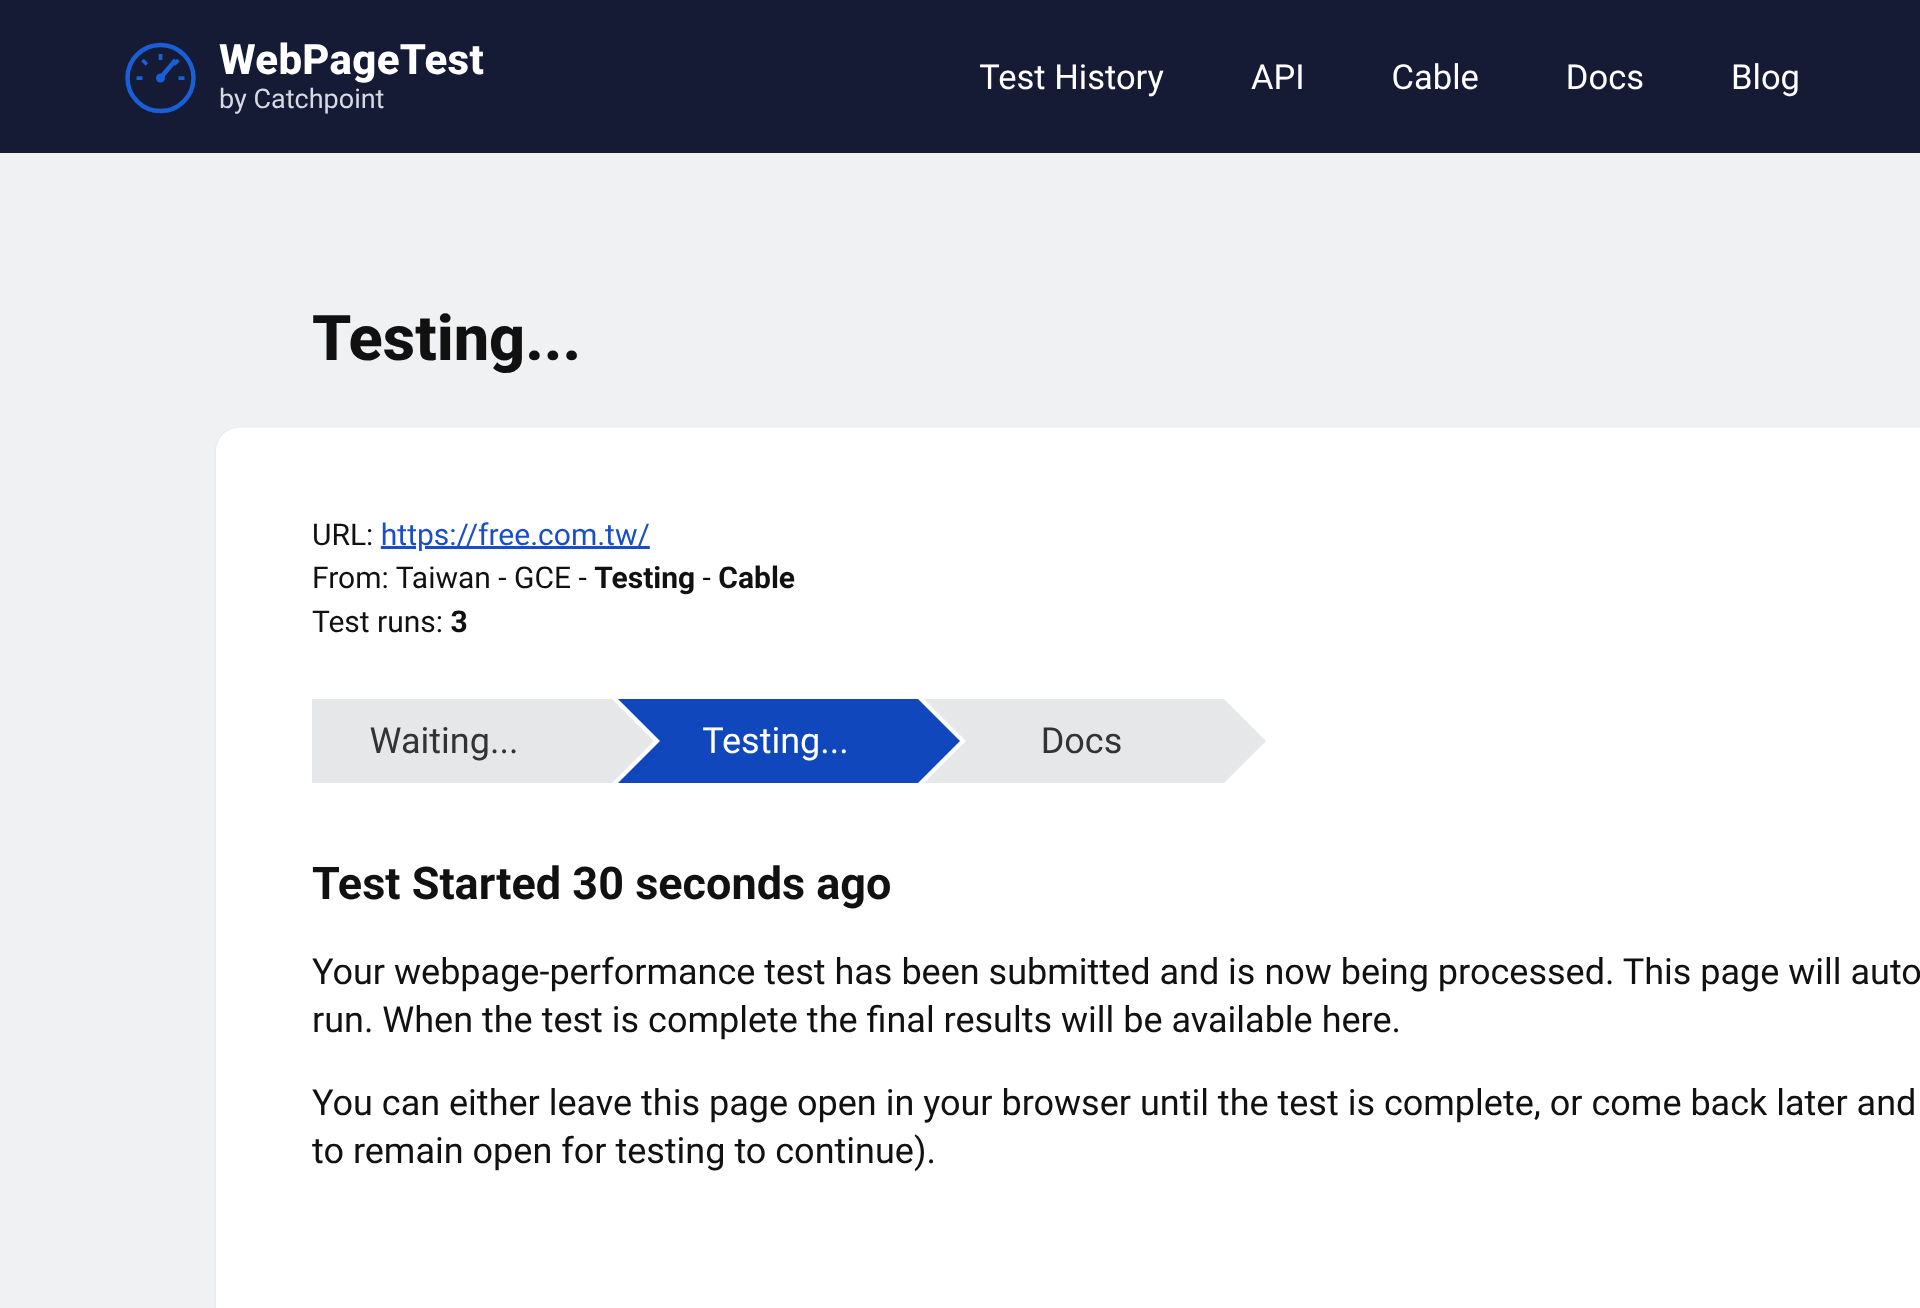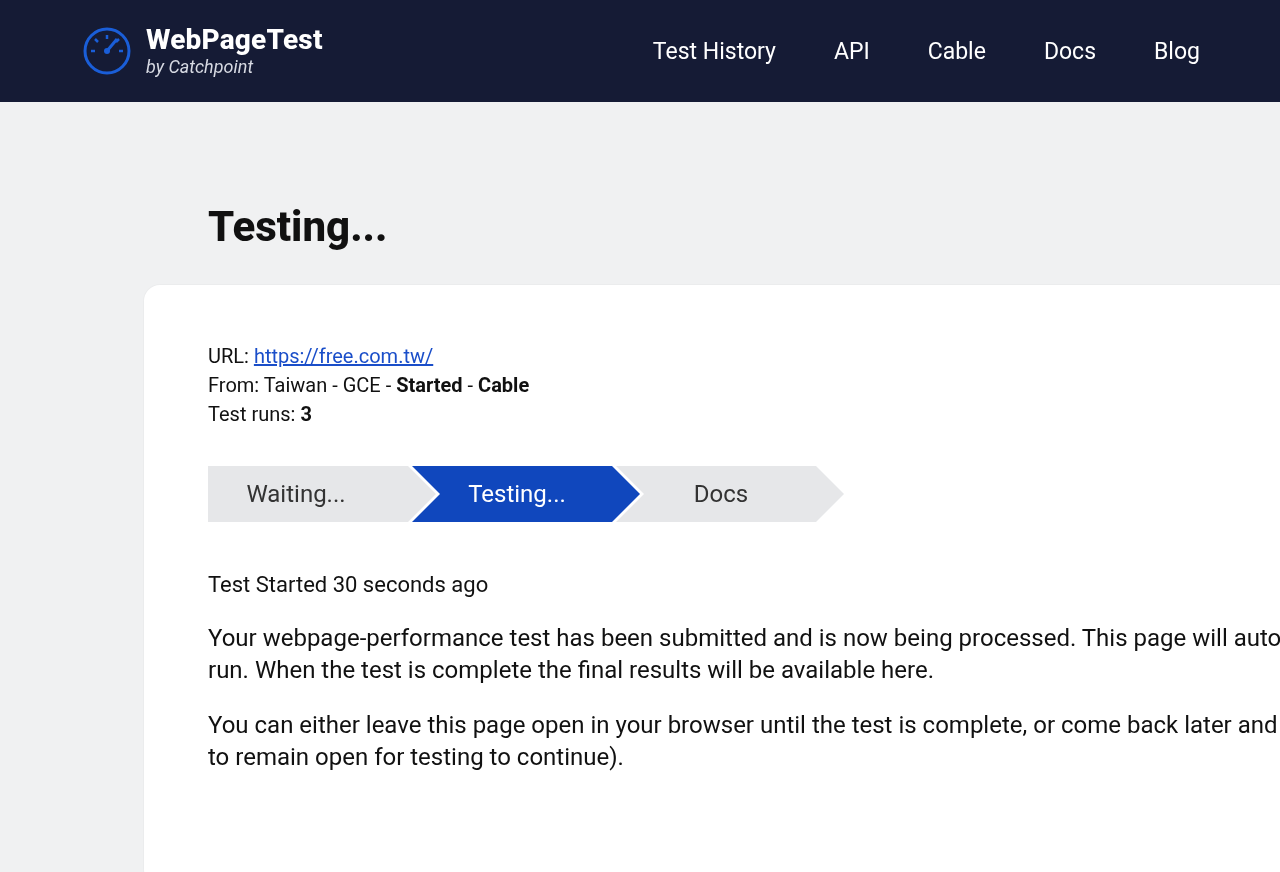--- a/index.html
+++ b/index.html
@@ -15,40 +15,39 @@
   .header {
     background: #151b35;
     height: 102px;
     display: flex;
     align-items: center;
     padding: 0 80px 0 82px;
     justify-content: space-between;
   }
   .brand {
     display: flex;
-    align-items: center;
+    align-items: flex-end;
     gap: 14px;
   }
   .logo {
     width: 50px;
     height: 50px;
     flex: 0 0 50px;
   }
   .brand-text .title {
     color: #fff;
     font-weight: 800;
     font-size: 28px;
     letter-spacing: 0.2px;
     line-height: 1.05;
   }
   .brand-text .subtitle {
     color: #d7dae3;
     font-size: 18px;
     margin-top: 2px;
-    font-style: italic;
   }
   .nav {
     display: flex;
     gap: 58px;
     margin-left: 30px;
   }
   .nav a {
     color: #fff;
     text-decoration: none;
     font-size: 23px;
@@ -127,22 +126,22 @@
   }
   .step.first::before { display: none; }
   .step.first { padding-left: 16px; }
   .step.active {
     background: #1047bd;
     color: #fff;
   }
   .step.active::after { border-left-color: #1047bd; }
 
   .status-heading {
-    font-size: 22px;
-    font-weight: 400;
+    font-size: 30px;
+    font-weight: 700;
     margin-bottom: 26px;
   }
   .para {
     font-size: 24px;
     line-height: 1.32;
     margin-bottom: 24px;
     white-space: nowrap;
   }
 </style>
 </head>
@@ -178,21 +177,21 @@
 
 <div class="main">
   <h1 class="page-title">Testing...</h1>
 
   <div class="card">
 
     <div class="meta-line">
       <span>URL: </span><a href="#">https://free.com.tw/</a>
     </div>
     <div class="meta-line">
-      <span>From: </span><span>Taiwan - GCE - </span><b>Started</b><span> - </span><b>Cable</b>
+      <span>From: </span><span>Taiwan - GCE - </span><b>Testing</b><span> - </span><b>Cable</b>
     </div>
     <div class="meta-line">
       <span>Test runs: </span><b>3</b>
     </div>
 
     <div class="progress">
       <div class="step first">Waiting...</div>
       <div class="step active">Testing...</div>
       <div class="step">Docs</div>
     </div>

